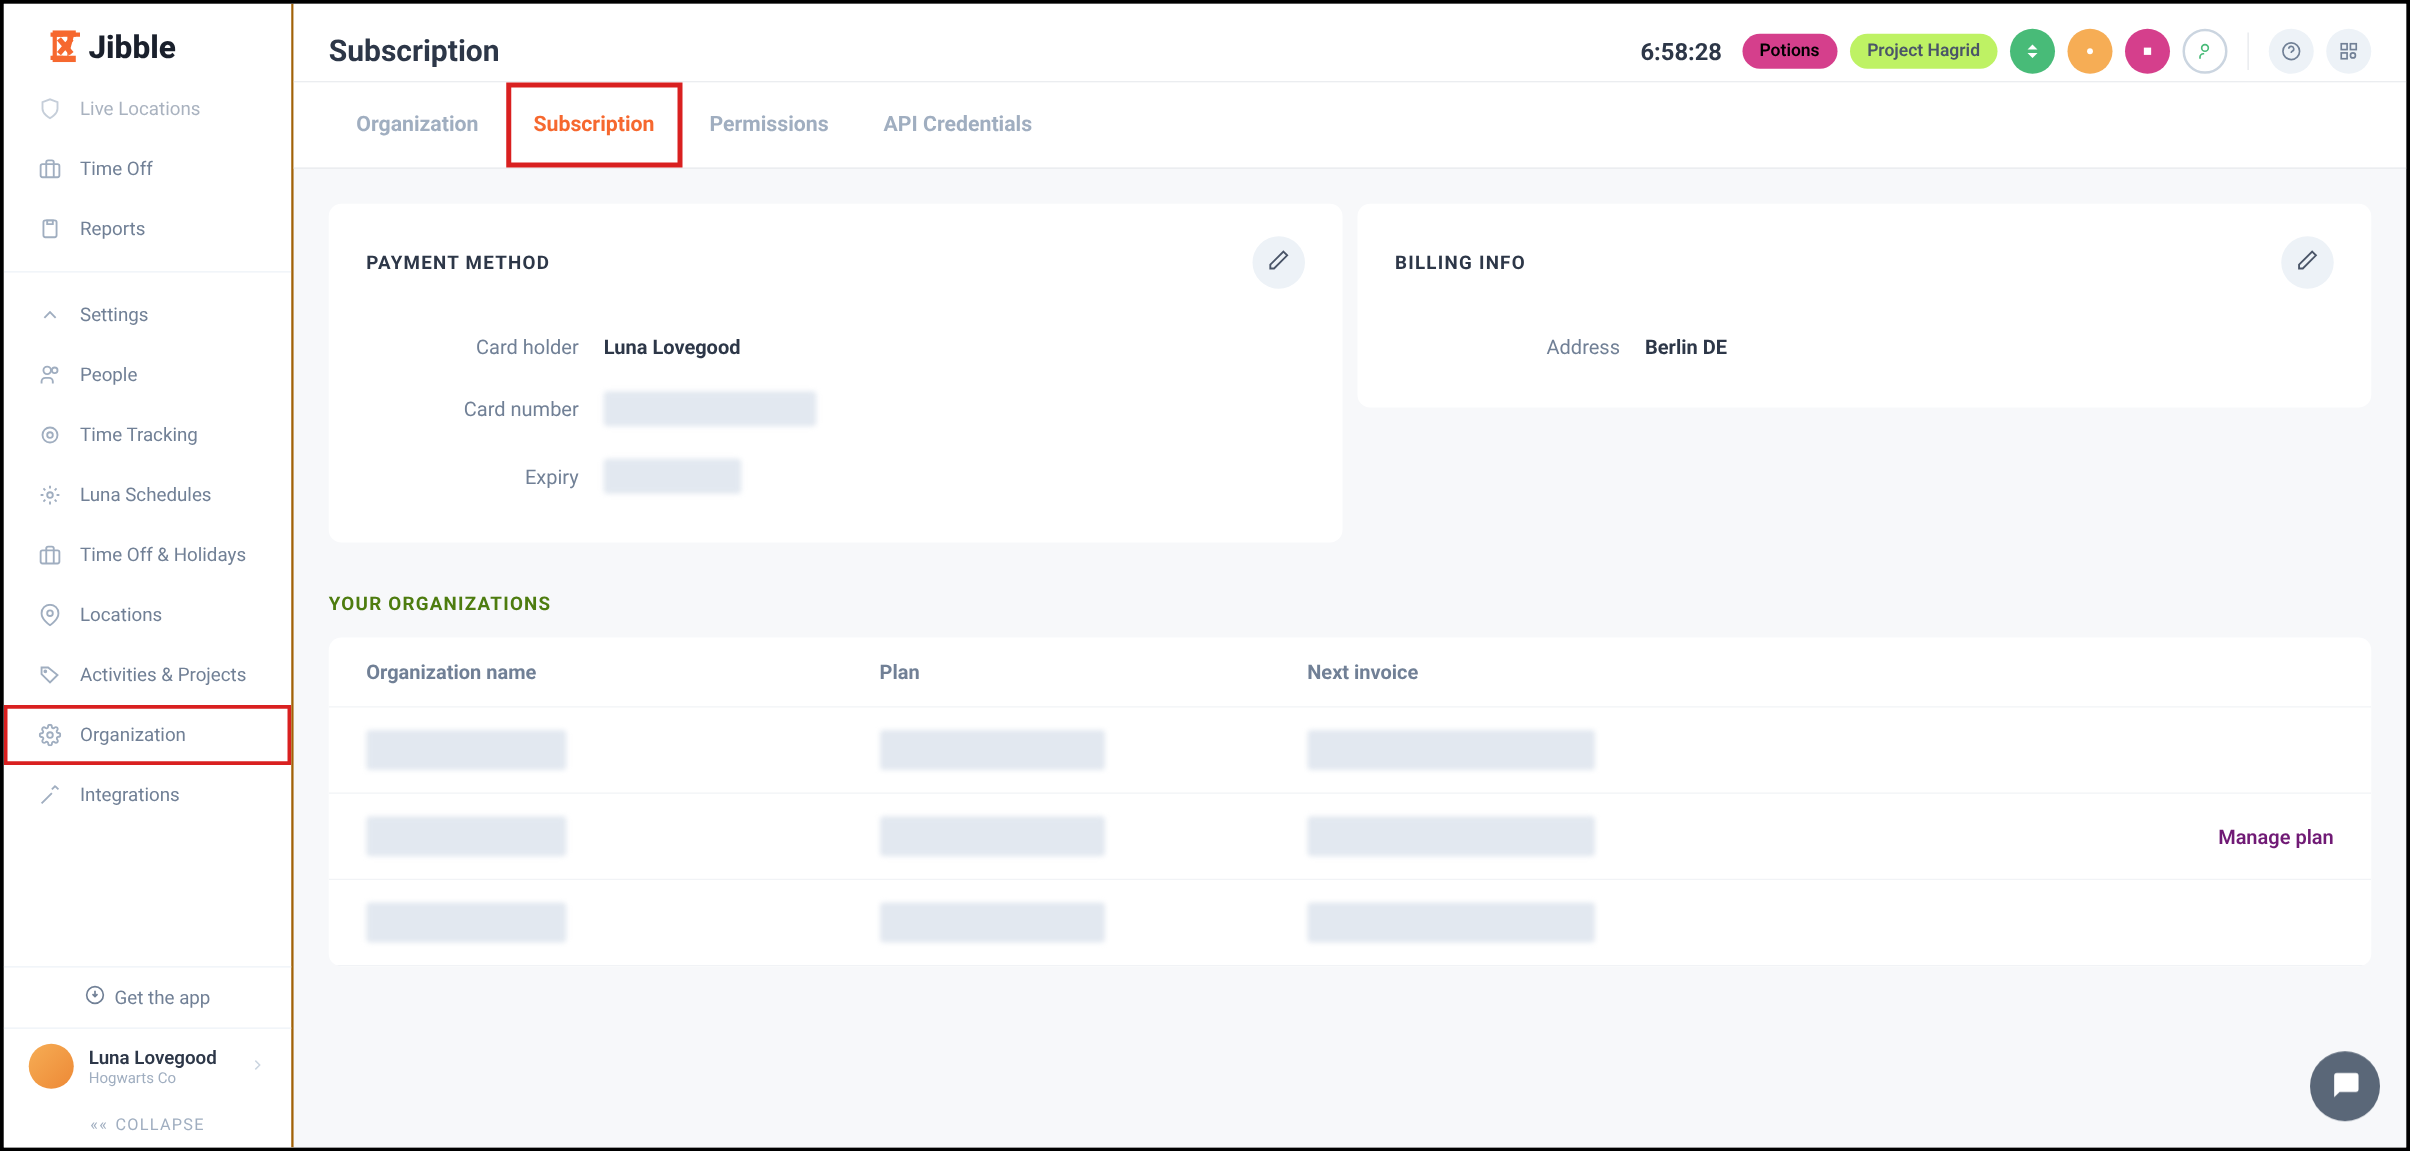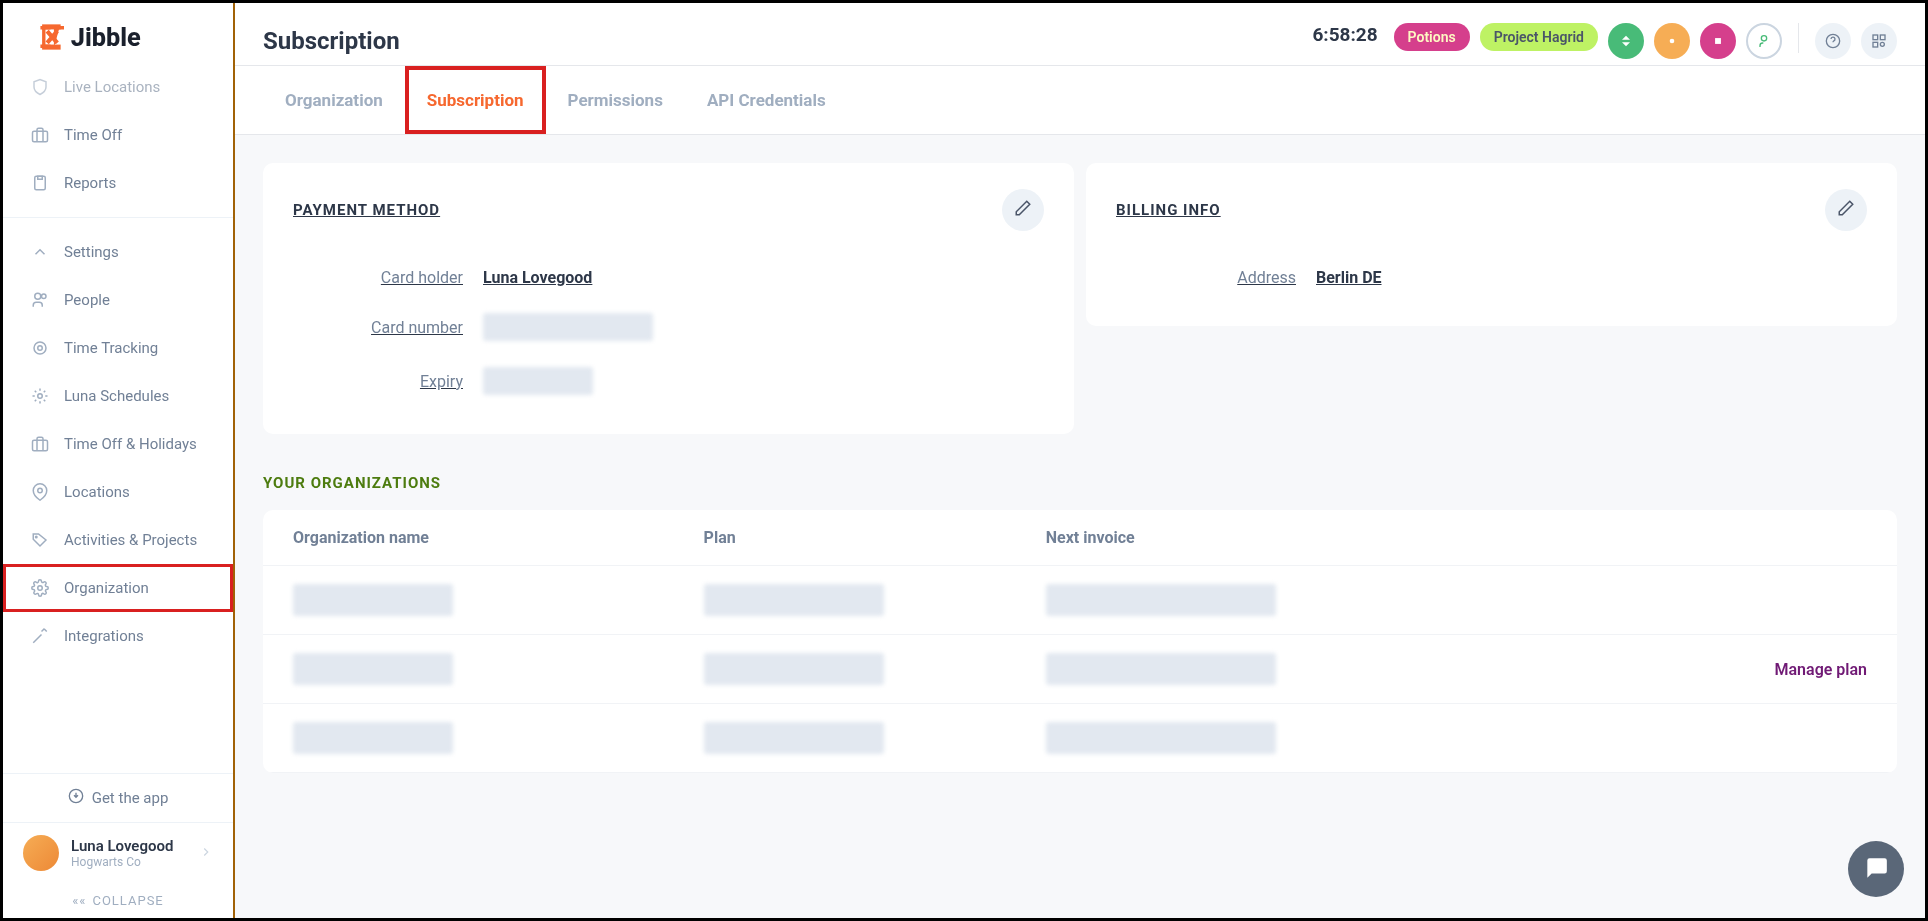--- a/index.html
+++ b/index.html
@@ -23,39 +23,39 @@
 .user-info { flex: 1; }
 .user-name { font-weight: 600; font-size: 15px; color: #2d3748; }
 .user-org { font-size: 12px; color: #a0aec0; }
 .collapse { padding: 10px 24px; color: #a0aec0; font-size: 13px; letter-spacing: 1px; display: flex; align-items: center; justify-content: center; gap: 6px; cursor: pointer; }
 
 
 .main { flex: 1; display: flex; flex-direction: column; background: #f7f8fa; }
 .topbar { background: #fff; padding: 14px 28px 0; display: flex; align-items: center; border-bottom: 1px solid #e5e7eb; }
 .top-row { display: flex; align-items: center; width: 100%; height: 48px; }
 .page-title { font-size: 24px; font-weight: 700; color: #2d3748; }
-.top-right { margin-left: auto; display: flex; align-items: flex-start; gap: 10px; }
+.top-right { margin-left: auto; display: flex; align-items: center; gap: 10px; }
 .timer { font-size: 19px; font-weight: 700; color: #2d3748; margin-right: 6px; }
 .pill { padding: 6px 14px; border-radius: 20px; font-size: 14px; font-weight: 600; }
-.pill.pink { background: #d53f8c; color: #fef9c3; }
+.pill.pink { background: #d53f8c; color: #000000; }
 .pill.gray { background: #bef264; color: #4a5568; }
 .circle-btn { width: 36px; height: 36px; border-radius: 50%; display: flex; align-items: center; justify-content: center; color: #fff; cursor: pointer; font-size: 16px; }
 .circle-btn.green { background: #48bb78; }
 .circle-btn.yellow { background: #f6ad55; }
 .circle-btn.red { background: #d53f8c; }
 .circle-btn.outline { background: #fff; border: 2px solid #cbd5e0; color: #a0aec0; }
 .circle-btn.light { background: #edf2f7; color: #718096; }
 .vdiv { width: 1px; height: 30px; background: #e5e7eb; margin: 0 6px; }
 
 .tabs { background: #fff; padding: 0 28px; display: flex; gap: 0; border-bottom: 1px solid #e5e7eb; }
 .tab { padding: 20px 18px; color: #a0aec0; font-weight: 700; font-size: 17px; cursor: pointer; border: 4px solid transparent; }
 .tab.active { color: #f6682f; border: 4px solid #d92020; }
 
 .content { flex: 1; padding: 28px; overflow-y: auto; }
-.cards-row { display: flex; gap: 12px; margin-bottom: 40px; text-decoration: underline; }
+.cards-row { display: flex; gap: 12px; margin-bottom: 40px; }
 .card { background: #fff; border-radius: 10px; padding: 26px 30px; flex: 1; min-height: 180px; }
 .card-header { display: flex; align-items: center; margin-bottom: 24px; }
 .card-title { font-weight: 700; letter-spacing: 1px; font-size: 15px; color: #2d3748; }
 .edit-btn { margin-left: auto; width: 42px; height: 42px; border-radius: 50%; background: #edf2f7; display: flex; align-items: center; justify-content: center; cursor: pointer; color: #4a5568; }
 .field-row { display: flex; align-items: center; padding: 13px 0; gap: 20px; }
 .field-label { width: 170px; text-align: right; color: #718096; font-size: 16px; }
 .field-value { font-weight: 700; color: #2d3748; font-size: 16px; }
 .skeleton { background: #e2e8f0; border-radius: 3px; height: 28px; filter: blur(2px); }
 
 .section-title { font-weight: 700; letter-spacing: 1px; font-size: 15px; color: #4d7c0f; margin-bottom: 18px; }

